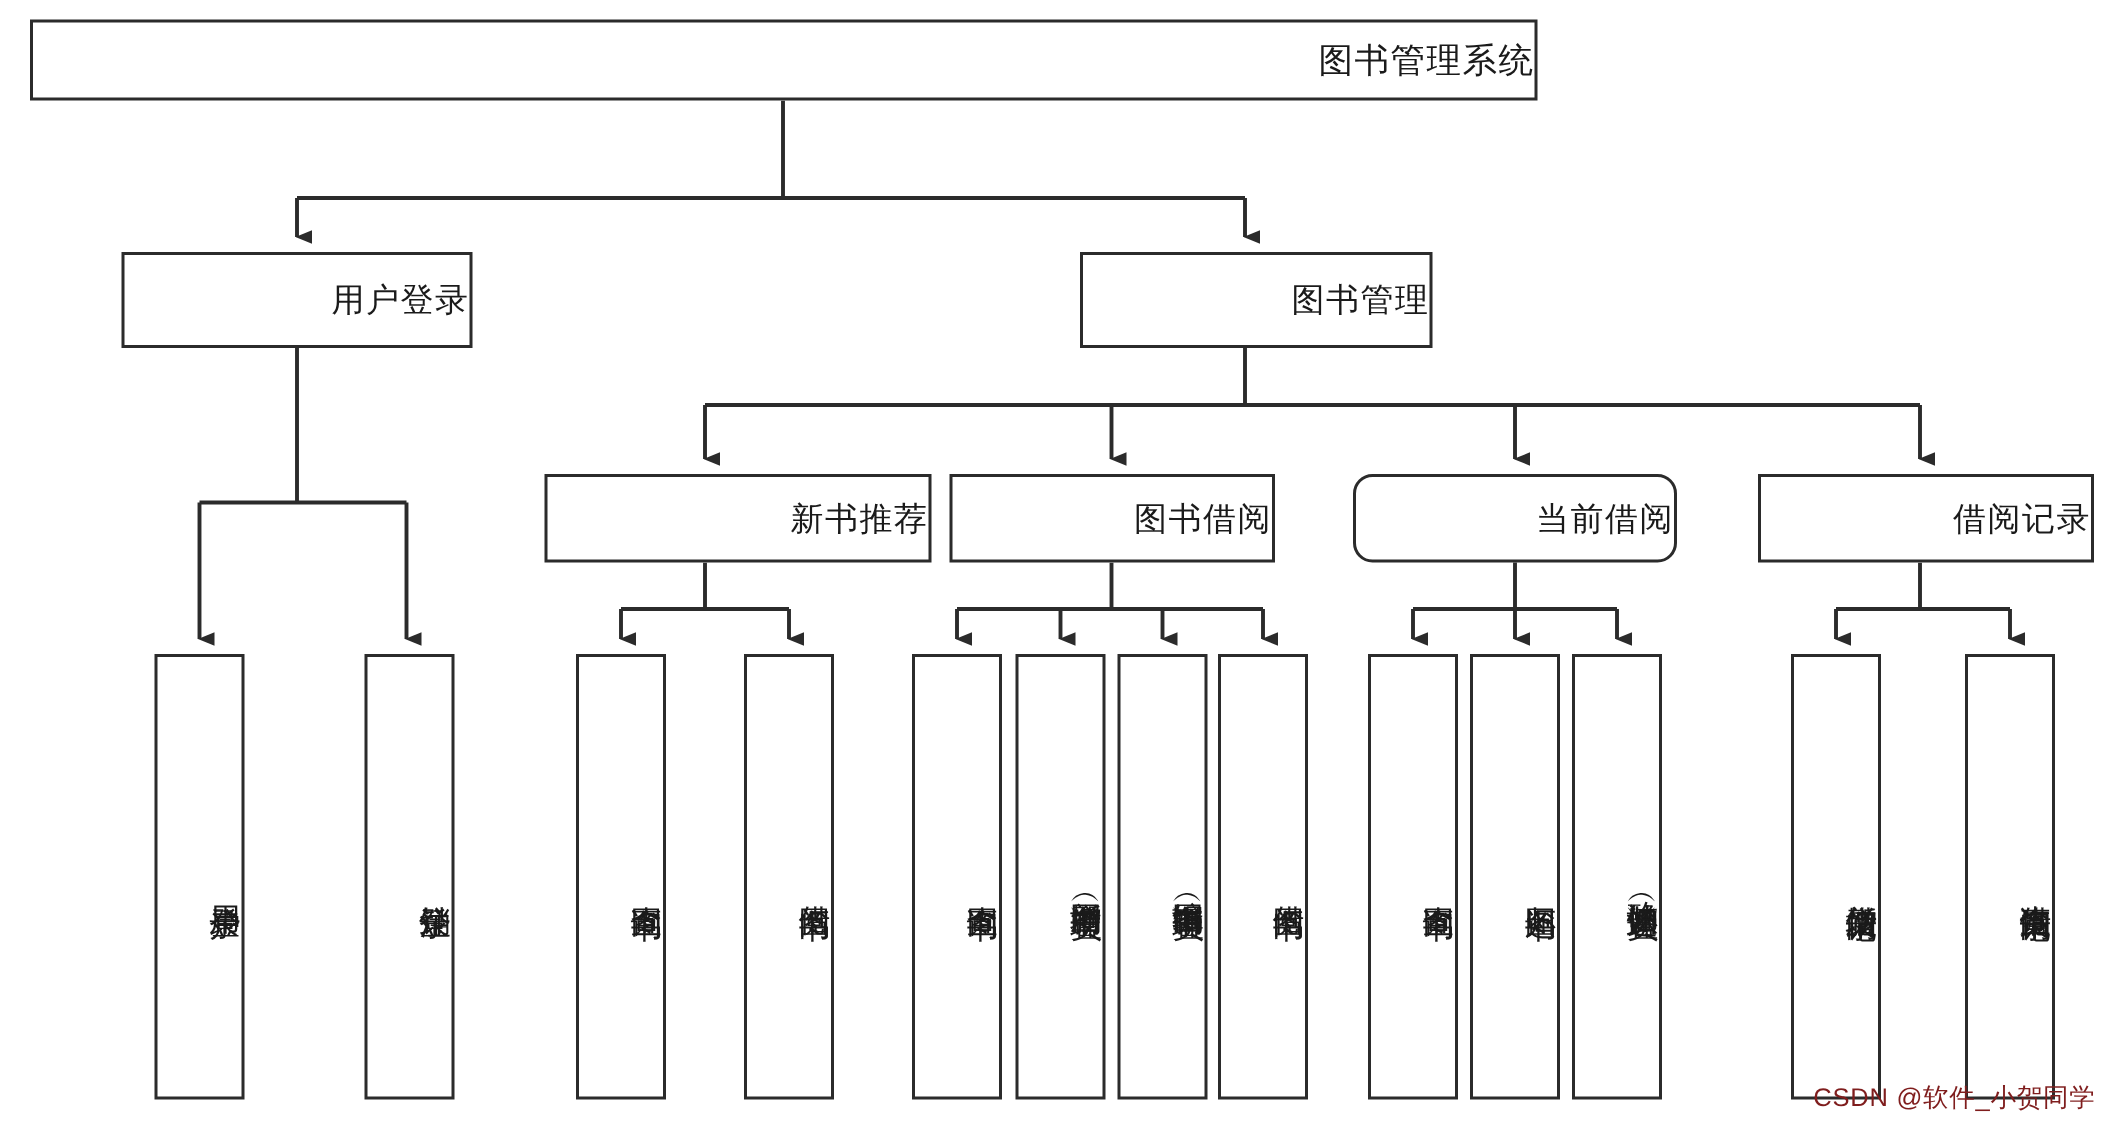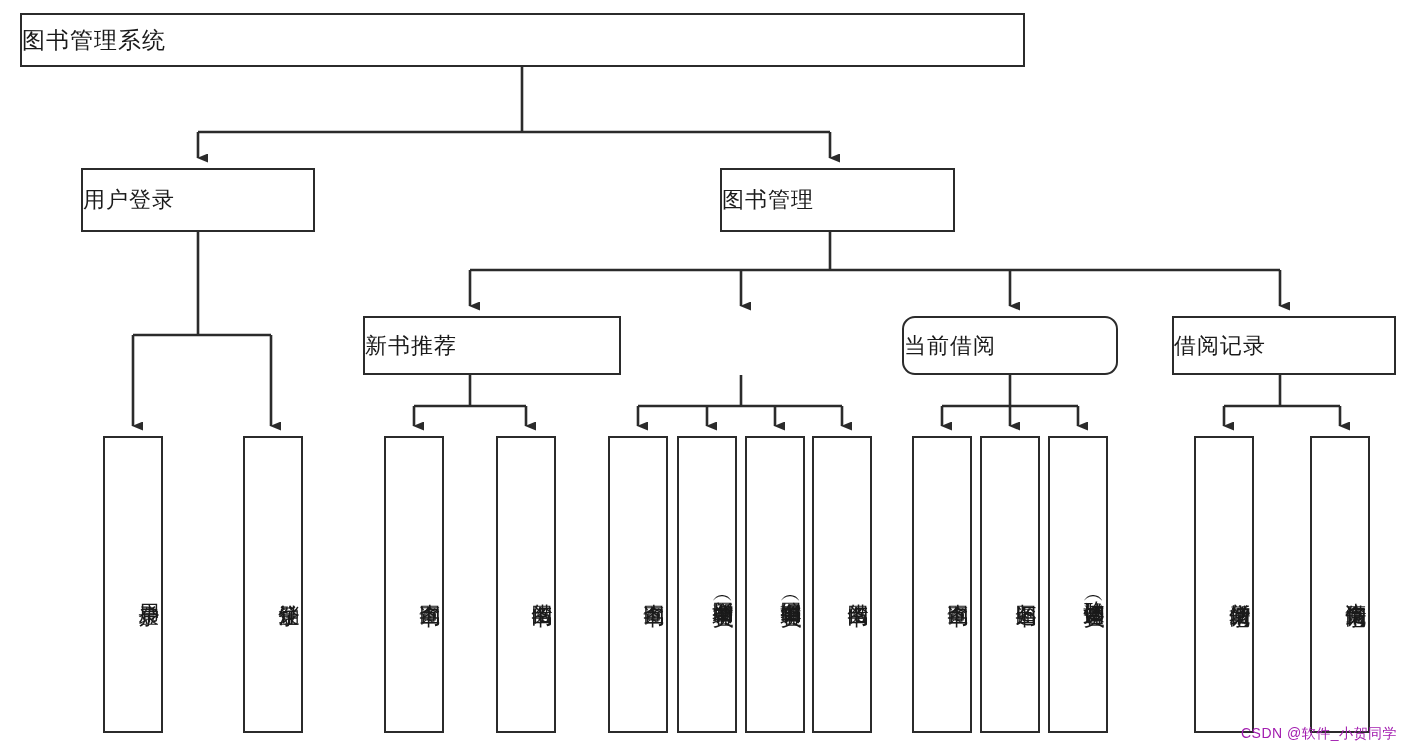--- a/index.html
+++ b/index.html
@@ -25,21 +25,21 @@
     height: 747px;
     pointer-events: none;
   }
   .node {
     position: absolute;
     box-sizing: border-box;
     background: #ffffff;
     border: 2px solid #2b2b2b;
     display: flex;
     align-items: center;
-    justify-content: flex-start;
+    justify-content: flex-end;
     color: #1a1a1a;
     z-index: 2;
   }
   .node.horiz {
     font-size: 22px;
     letter-spacing: 1px;
   }
   .node.vert {
     writing-mode: vertical-rl;
     text-orientation: upright;
@@ -54,22 +54,22 @@
     display: block;
     white-space: pre;
   }
   #root-node {
     font-size: 23px;
   }
   .watermark {
     position: absolute;
     right: 8px;
     bottom: 4px;
-    font-size: 14px;
-    color: #a21caf;
+    font-size: 17px;
+    color: #7f1d1d;
     letter-spacing: 0.5px;
     z-index: 3;
     white-space: nowrap;
   }
 </style>
 </head>
 <body>
 
 <div id="stage">
 
@@ -130,20 +130,23 @@
   <div class="node horiz" style="left:81px; top:168px; width:234px; height:64px;">
     <span class="lbl">用户登录</span>
   </div>
   <div class="node horiz" style="left:720px; top:168px; width:235px; height:64px;">
     <span class="lbl">图书管理</span>
   </div>
 
   <div class="node horiz" style="left:363px; top:316px; width:258px; height:59px;">
     <span class="lbl">新书推荐</span>
   </div>
+  <div class="node horiz" style="left:633px; top:316px; width:217px; height:59px;">
+    <span class="lbl">图书借阅</span>
+  </div>
   <div class="node horiz" style="left:902px; top:316px; width:216px; height:59px;border-radius:13px;">
     <span class="lbl">当前借阅</span>
   </div>
   <div class="node horiz" style="left:1172px; top:316px; width:224px; height:59px;">
     <span class="lbl">借阅记录</span>
   </div>
 
   <div class="node vert" style="left:103px; top:436px; width:60px; height:297px;">
     <span class="lbl">用户登录</span>
   </div>

